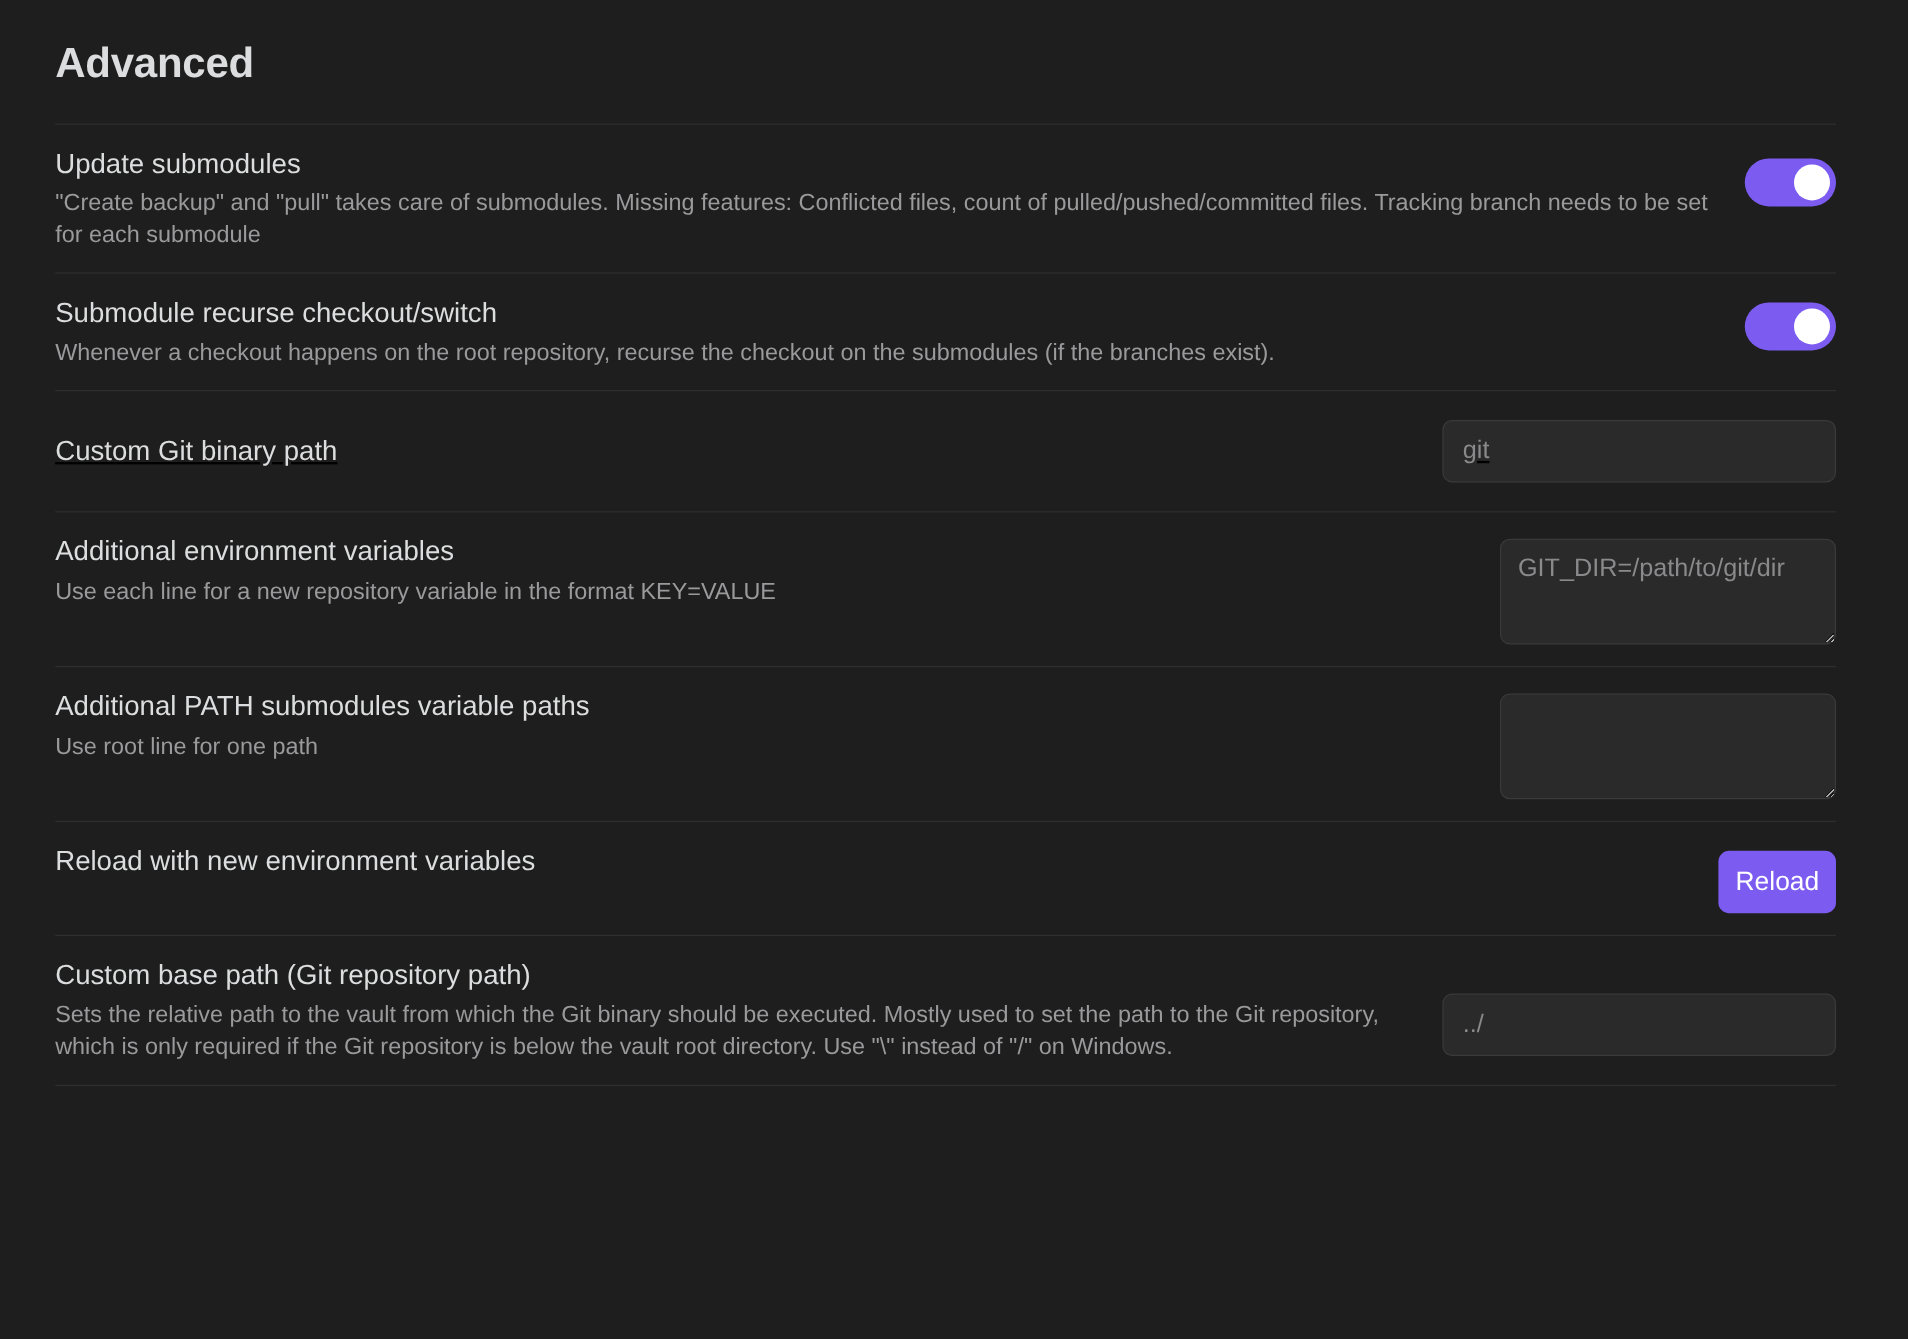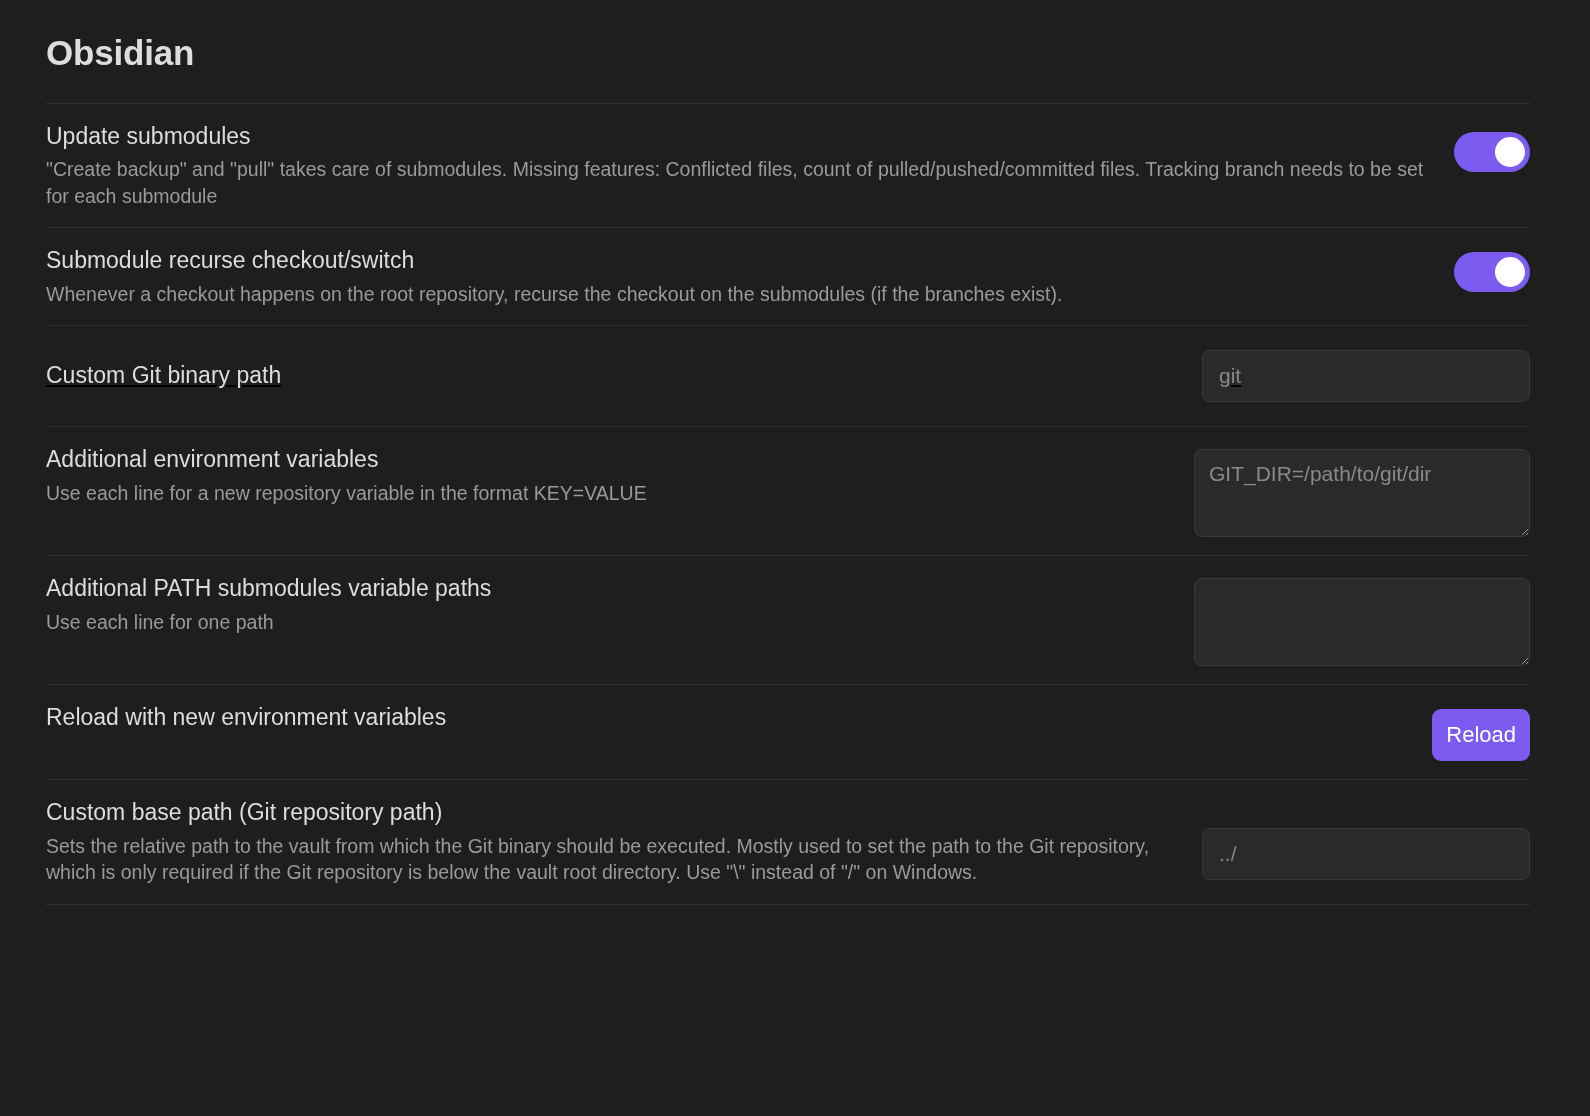--- a/index.html
+++ b/index.html
@@ -91,21 +91,21 @@
     color: #dcddde;
     font-size: 21px;
     font-family: "Liberation Sans", sans-serif;
     padding: 0 16px;
     outline: none;
   }
   .text-input::placeholder { color: #8a8a8c; }
 
   
   .textarea-input {
-    width: 336px;
+    width: 280px;
     height: 88px;
     border-radius: 8px;
     background: #2a2a2a;
     border: 1px solid #3a3a3a;
     color: #dcddde;
     font-size: 21px;
     font-family: "Liberation Sans", sans-serif;
     padding: 10px 14px;
     resize: vertical;
     outline: none;
@@ -131,21 +131,21 @@
   .row-git-binary .setting-control { padding-top: 0; }
   .row-base-path .setting-control { padding-top: 30px; }
   .row-reload .setting-control { padding-top: 6px; }
   .bottom-rule { border-top: 1px solid #2f2f2f; height: 1px; }
 </style>
 </head>
 <body>
 
 <div class="panel">
 
-  <h1 class="page-title">Obsidian</h1>
+  <h1 class="page-title">Advanced</h1>
 
   <div class="setting-row row-submodules">
     <div class="setting-info">
       <div class="setting-name">Update submodules</div>
       <div class="setting-desc">"Create backup" and "pull" takes care of submodules. Missing features: Conflicted files, count of pulled/pushed/committed files. Tracking branch needs to be set for each submodule</div>
     </div>
     <div class="setting-control">
       <div class="toggle">
         <div class="knob"></div>
       </div>
@@ -179,21 +179,21 @@
       <div class="setting-desc">Use each line for a new repository variable in the format KEY=VALUE</div>
     </div>
     <div class="setting-control">
       <textarea class="textarea-input" placeholder="GIT_DIR=/path/to/git/dir" style=""></textarea>
     </div>
   </div>
 
   <div class="setting-row">
     <div class="setting-info">
       <div class="setting-name">Additional PATH submodules variable paths</div>
-      <div class="setting-desc">Use each line for one path</div>
+      <div class="setting-desc">Use root line for one path</div>
     </div>
     <div class="setting-control">
       <textarea class="textarea-input" placeholder="" style=""></textarea>
     </div>
   </div>
 
   <div class="setting-row row-reload">
     <div class="setting-info">
       <div class="setting-name">Reload with new environment variables</div>
     </div>

